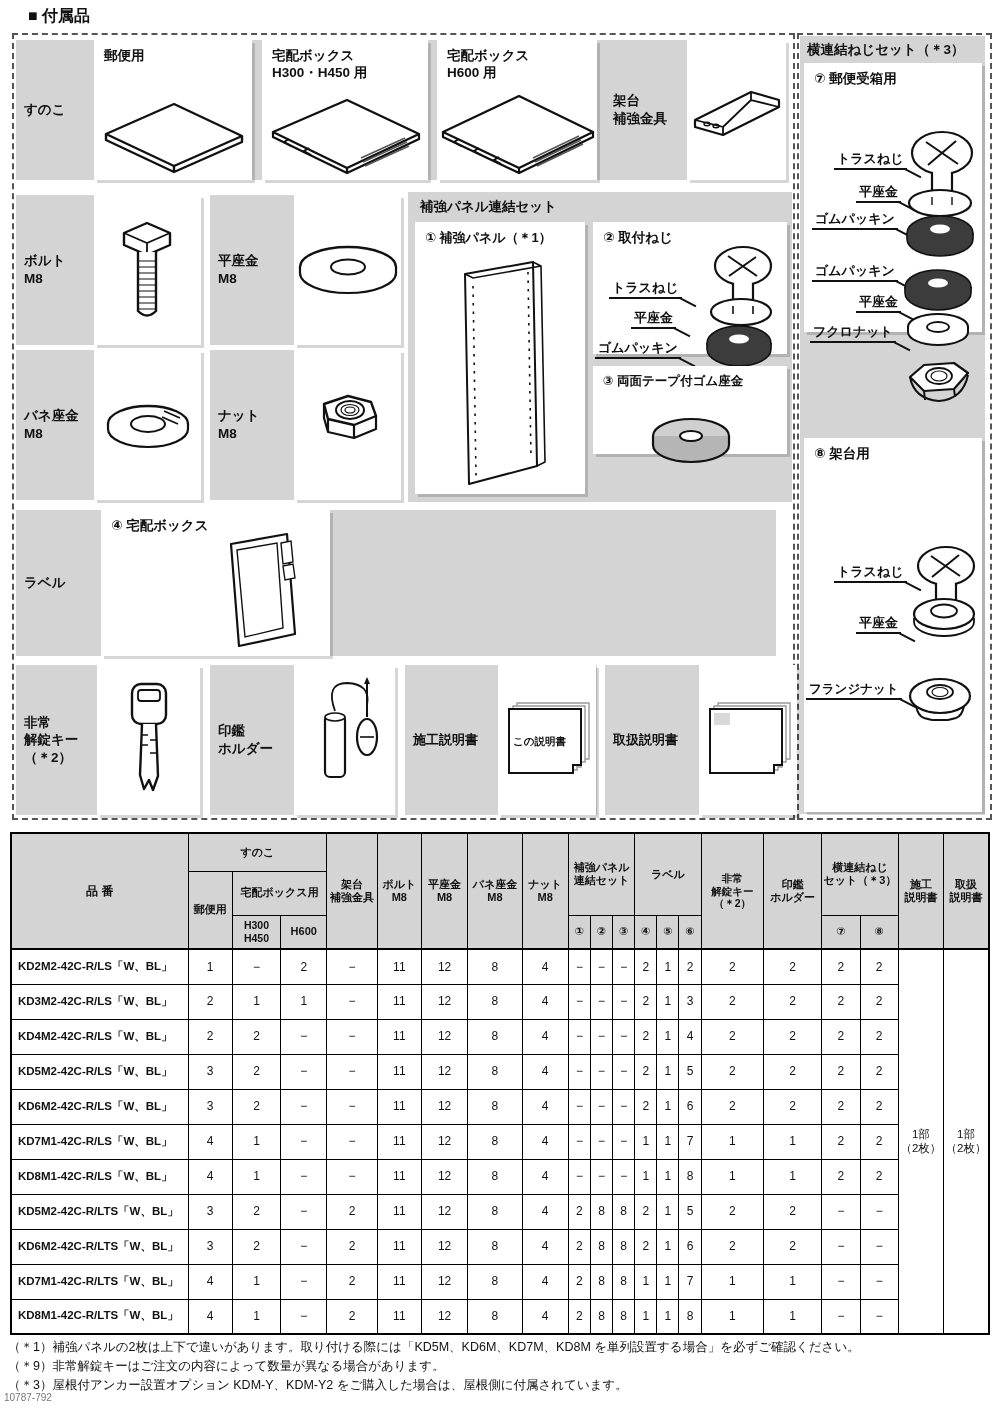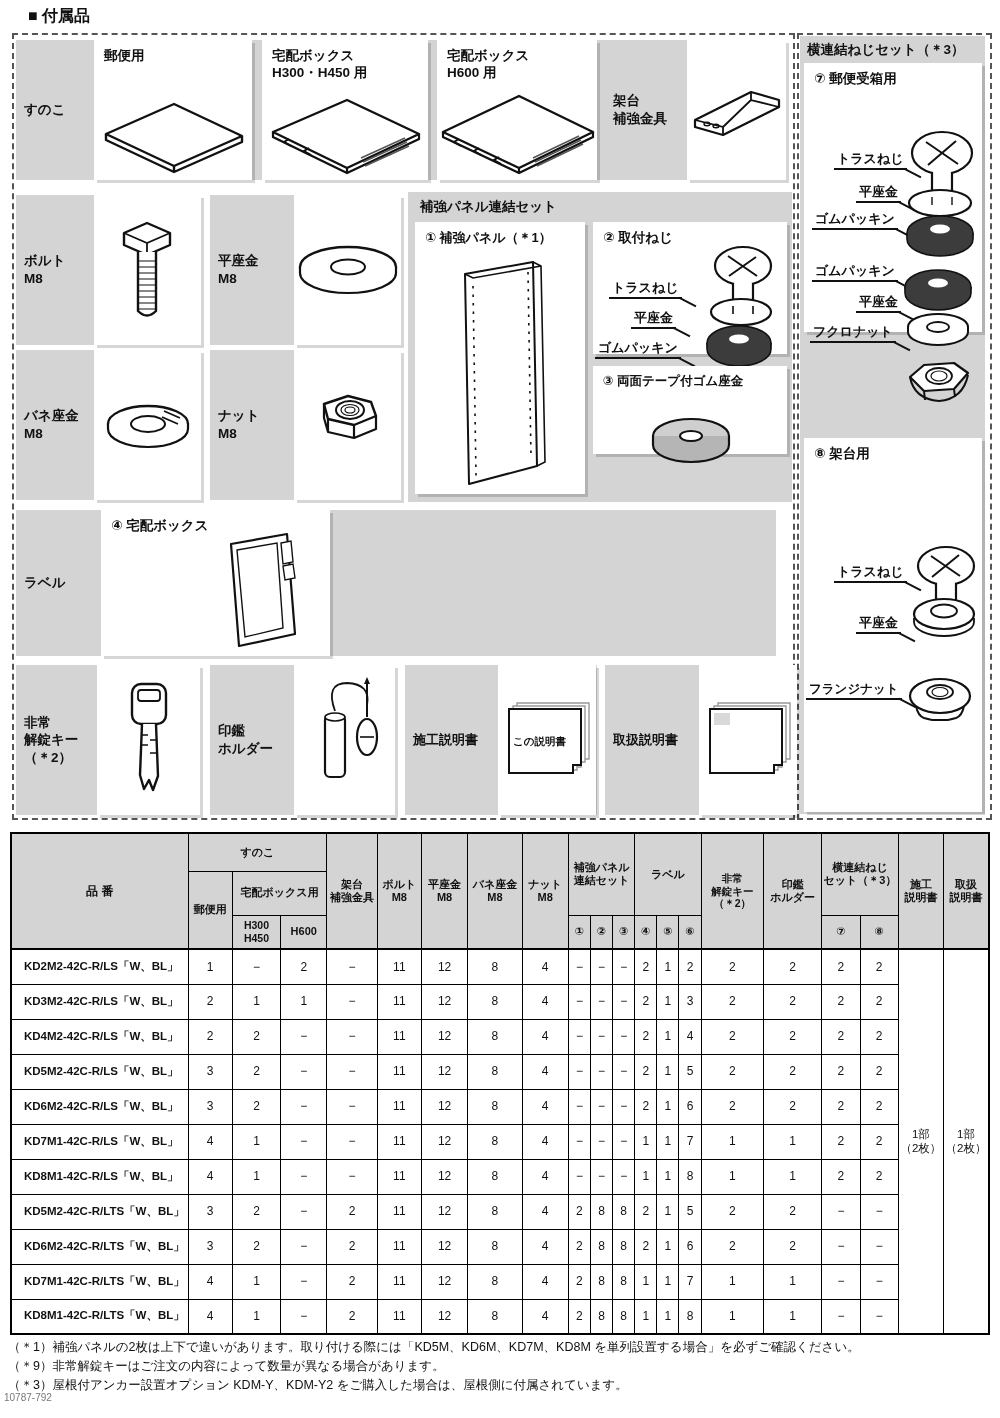--- a/index.html
+++ b/index.html
@@ -24,21 +24,21 @@
 
   
   table.parts { position:absolute; left:10px; top:832px; width:980px; border-collapse:collapse;
                 border:2px solid #000; table-layout:fixed; }
   table.parts th, table.parts td { border:1px solid #000; text-align:center; vertical-align:middle;
                 padding:0 1px; font-size:12px; line-height:1.2; overflow:hidden; }
   table.parts thead th { background:#d4d4d4; font-weight:bold; font-size:11px; white-space:pre-line; }
   table.parts thead { border-bottom:2px solid #000; }
   table.parts thead tr.r1 { height:38px; } table.parts thead tr.r2 { height:44px; } table.parts thead tr.r3 { height:34px; }
   table.parts tbody tr { height:35px; }
-  table.parts td.rowname { text-align:left; padding-left:12px; font-weight:bold; font-size:11.5px; white-space:nowrap; }
+  table.parts td.rowname { text-align:left; padding-left:6px; font-weight:bold; font-size:11.5px; white-space:nowrap; }
   table.parts td.qtydoc { white-space:pre-line; font-size:11.5px; }
 
   .notes { position:absolute; left:8px; top:1338px; width:988px; font-size:12.5px; line-height:1.5; }
   .doc-code { position:absolute; left:4px; top:1392px; font-size:10px; color:#777; }
   svg { display:block; }
 </style>
 </head>
 <body>
 
 <div class="sheet">

